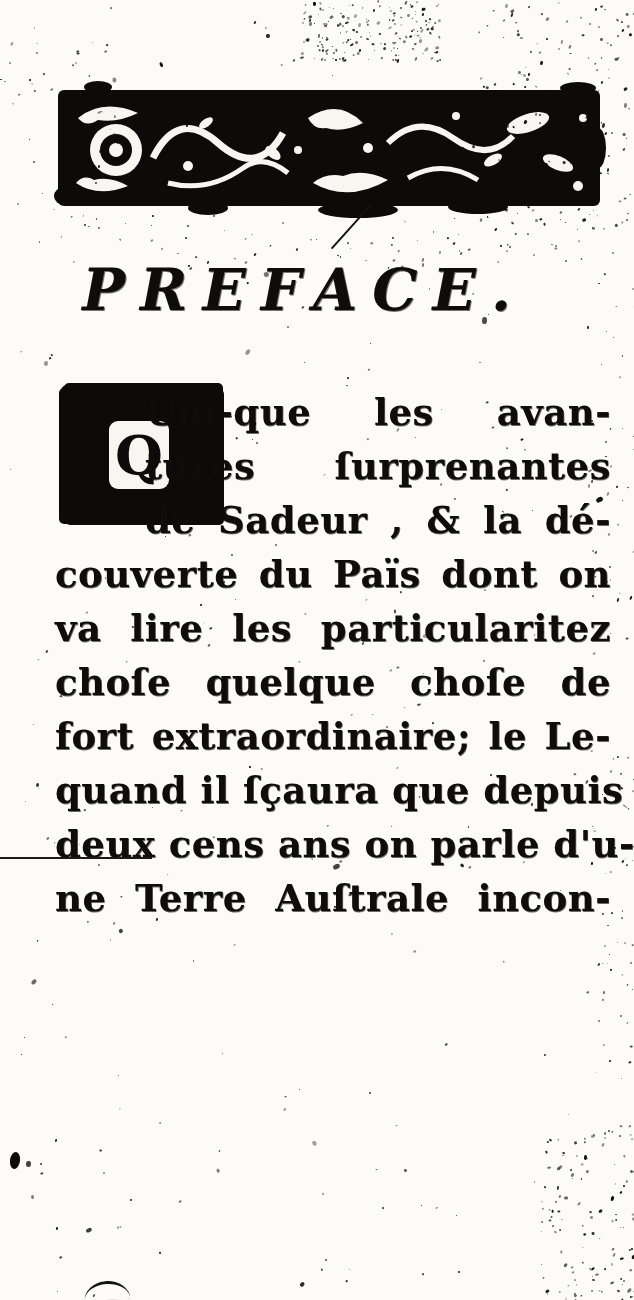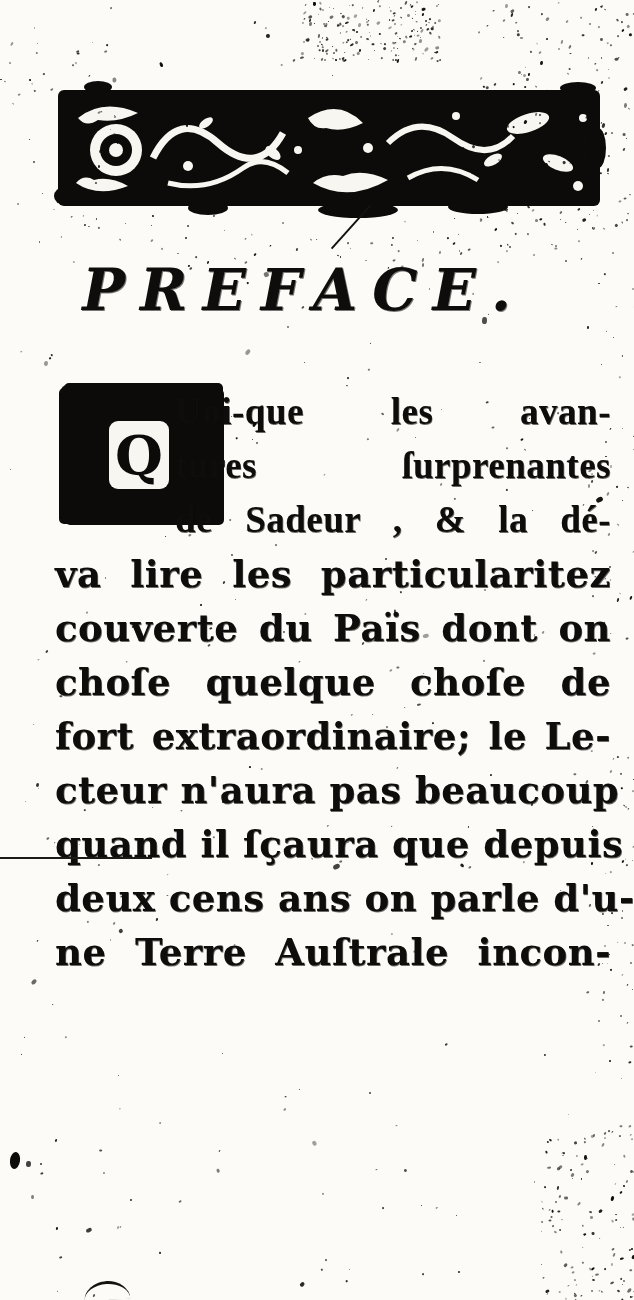--- a/index.html
+++ b/index.html
@@ -23,21 +23,21 @@
     font-size:57px; font-style:italic; font-weight:bold; letter-spacing:15px;
     text-shadow:1px 1px 0 rgba(10,9,7,.55);
   }
   
   .textcol{position:absolute; left:55px; top:385px; width:556px;}
   .line{
     height:54px; line-height:54px; font-size:37px; font-weight:bold;
     white-space:nowrap; text-align:justify; text-align-last:justify;
     text-shadow:0.7px 0.7px 0 rgba(12,11,9,.6); letter-spacing:.5px;
   }
-  .line.indent{margin-left:120px;font-family:Liberation Serif, serif;}
+  .line.indent{margin-left:90px;}
   
   .dropcap{
     position:absolute; left:61px; top:385px; width:161px; height:138px;
     background:#0c0b09; border-radius:6px;
     box-shadow:3px 3px 0 -1px #0c0b09, -3px 2px 0 -1px #0c0b09, 2px -3px 0 -1px #0c0b09;
   }
   .dropcap .inner{
     position:absolute; left:48px; top:36px; width:60px; height:68px;
     background:#f8f6f1; border-radius:9px;
     display:flex; align-items:center; justify-content:center;
@@ -108,25 +108,24 @@
   <div class="title">PREFACE.</div>
 
   <div class="dropcap">
     <div class="inner">Q</div>
   </div>
 
   <div class="textcol">
     <div class="line indent">Uoi-que les avan-</div>
     <div class="line indent">tures ſurprenantes</div>
     <div class="line indent">de Sadeur , &amp; la dé-</div>
+    <div class="line">couverte du Païs dont on</div>
     <div class="line">va lire les particularitez</div>
-    <div class="line">couverte du Païs dont on</div>
     <div class="line">choſe quelque choſe de</div>
     <div class="line">fort extraordinaire; le Le-</div>
-    <div class="line">cteur n'aura pas beaucoup</div>
     <div class="line">quand il ſçaura que depuis</div>
     <div class="line">deux cens ans on parle d'u-</div>
     <div class="line">ne Terre Auſtrale incon-</div>
   </div>
 
 
   <div class="hairline"></div>
   <div class="blob"></div>
   <div class="arc"></div>
 

